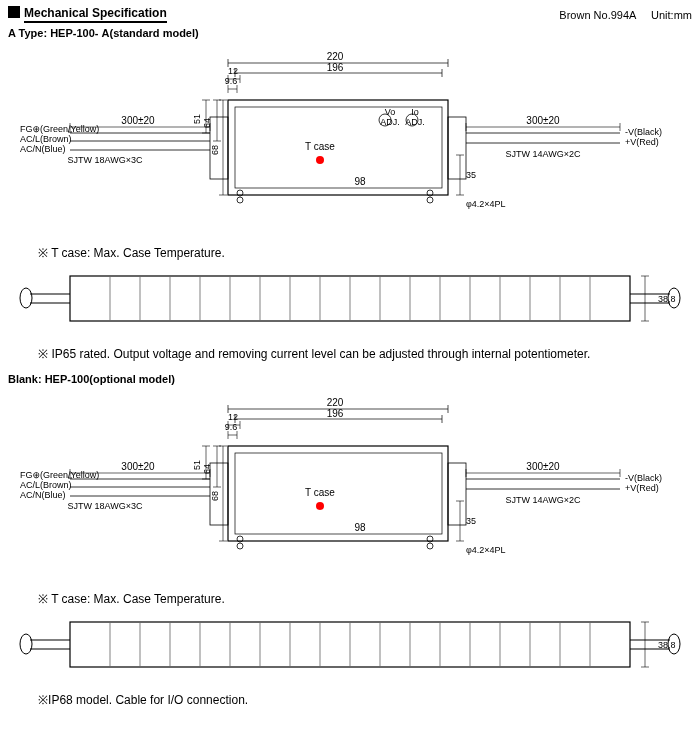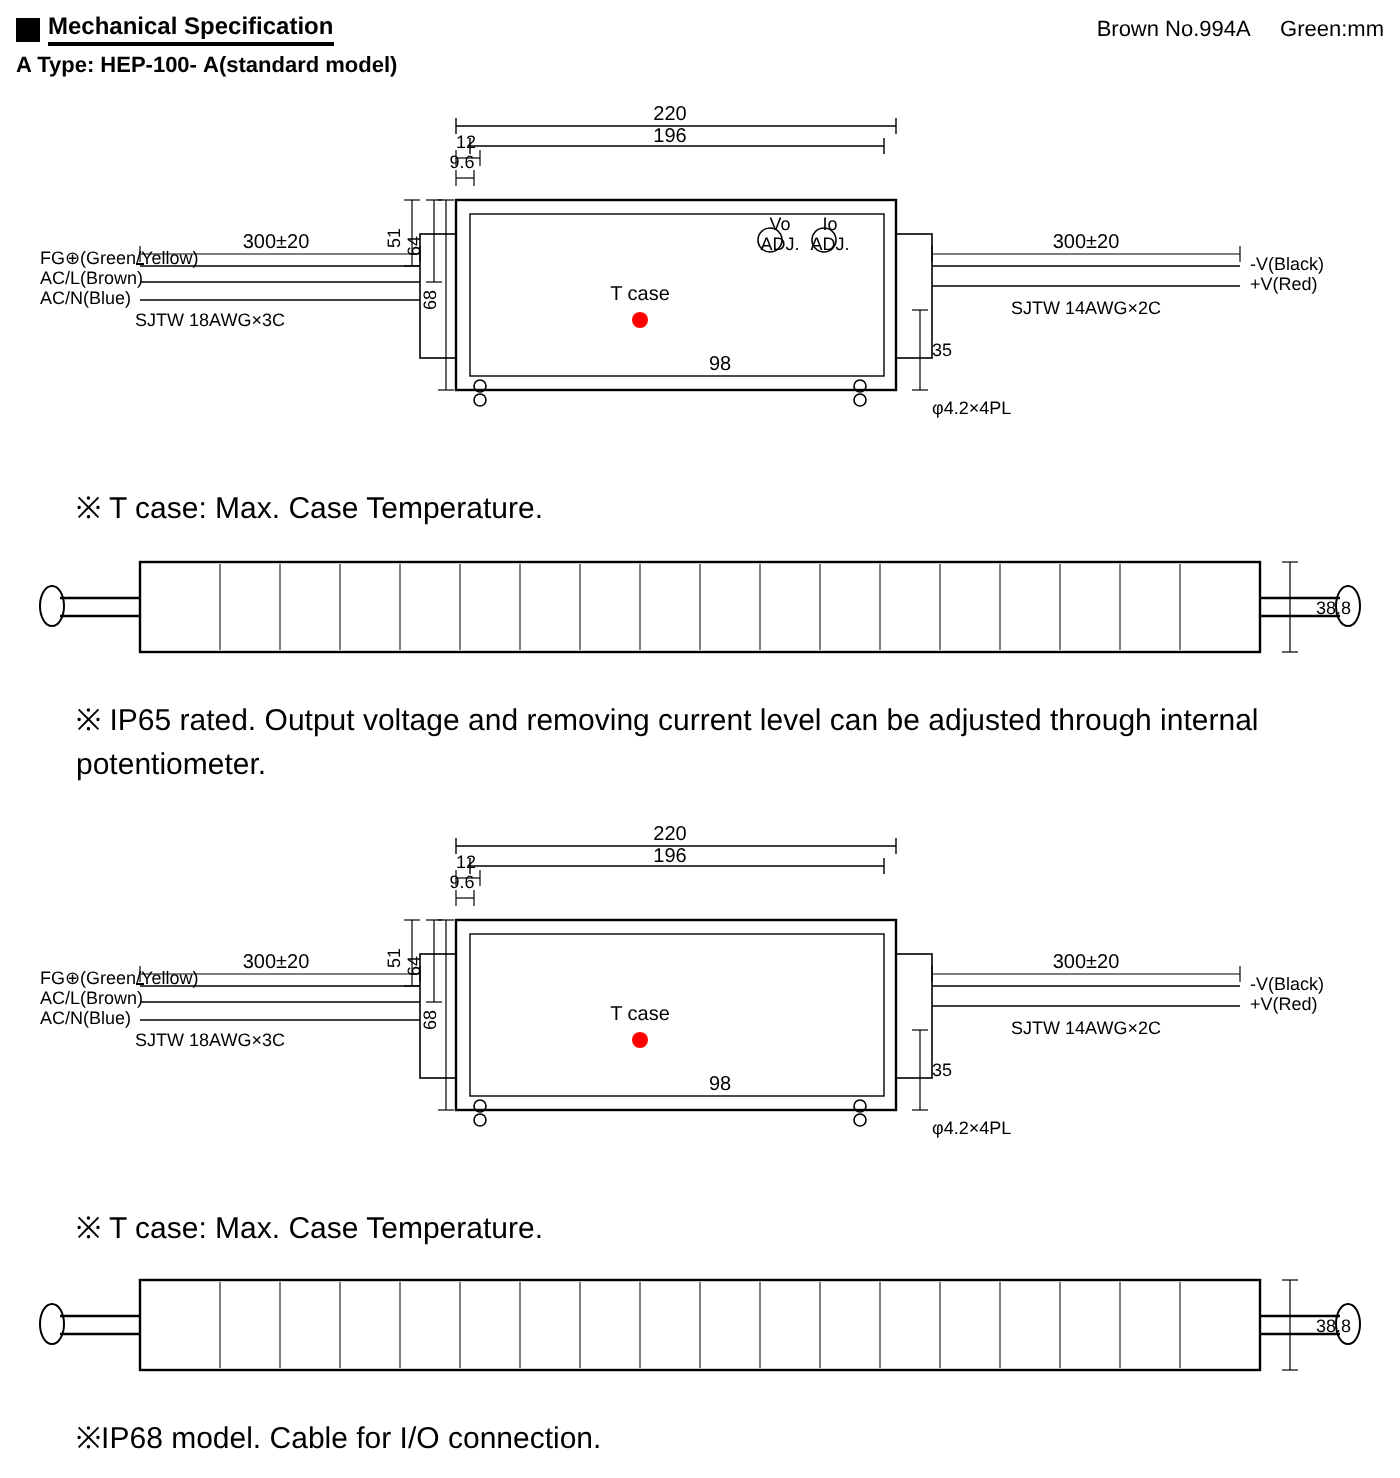--- a/index.html
+++ b/index.html
@@ -15,21 +15,20 @@
 
     .header-row {
       display: flex;
       align-items: center;
       justify-content: space-between;
       margin-bottom: 4px;
     }
 
     .title-box {
       display: flex;
-      align-items: center;
       gap: 4px;
     }
 
     .title-icon {
       width: 12px;
       height: 12px;
       background: #000;
       display: inline-block;
     }
 
@@ -55,42 +54,42 @@
     }
 
     .diagram-container {
       position: relative;
       width: 680px;
       margin: 0 auto;
       text-align: right;
     }
 
     .note {
-      font-size: 15px;
+      font-size: 12px;
       margin: 4px 0 4px 30px;
       line-height: 1.5;
     }
 
     
     svg {
       display: block;
     }
   </style>
 </head>
 <body>
 
 <div class="header-row">
   <div class="title-box">
     <span class="title-icon"></span>
     <span class="title-text">Mechanical Specification</span>
   </div>
   <div class="case-info">
     <span>Brown No.994A</span>
     &nbsp;&nbsp;&nbsp;
-    <span>Green:mm</span>
+    <span>Unit:mm</span>
   </div>
 </div>
 
 <div class="section">
   <div class="section-title">
     <span>A Type: HEP-100-&nbsp;A(standard model)</span>
   </div>
 
   <div class="diagram-container">
     <svg width="680" height="195" viewBox="0 0 680 195">
@@ -241,20 +240,23 @@
       <text x="648" y="36" font-size="9">38.8</text>
     </svg>
   </div>
 
   <div class="note">
     <span>※ IP65 rated. Output voltage and removing current level can be adjusted through internal potentiometer.</span>
   </div>
 </div>
 
 <div class="section">
+  <div class="section-title">
+    <span>Blank: HEP-100(optional model)</span>
+  </div>
 
   <div class="diagram-container">
     <svg width="680" height="195" viewBox="0 0 680 195">
 
       <line x1="218" y1="18" x2="438" y2="18" stroke="#000" stroke-width="0.7"></line>
       <line x1="218" y1="14" x2="218" y2="22" stroke="#000" stroke-width="0.7"></line>
       <line x1="438" y1="14" x2="438" y2="22" stroke="#000" stroke-width="0.7"></line>
       <text x="325" y="15" text-anchor="middle" font-size="10">220</text>
 
       <line x1="225" y1="28" x2="432" y2="28" stroke="#000" stroke-width="0.7"></line>

